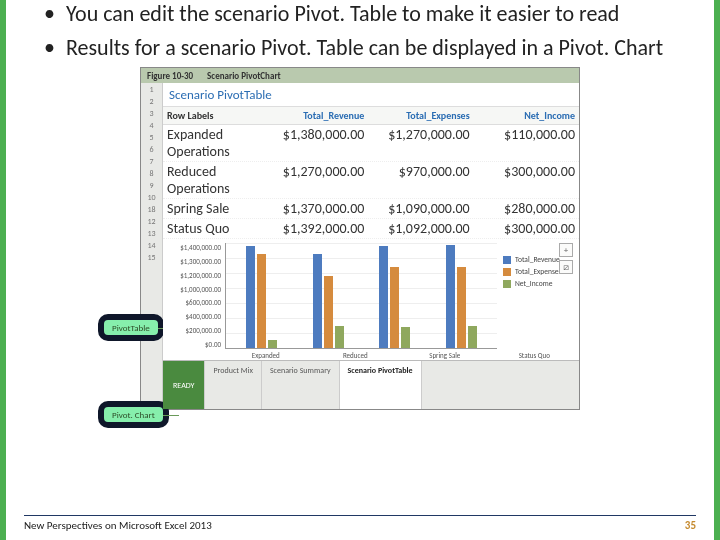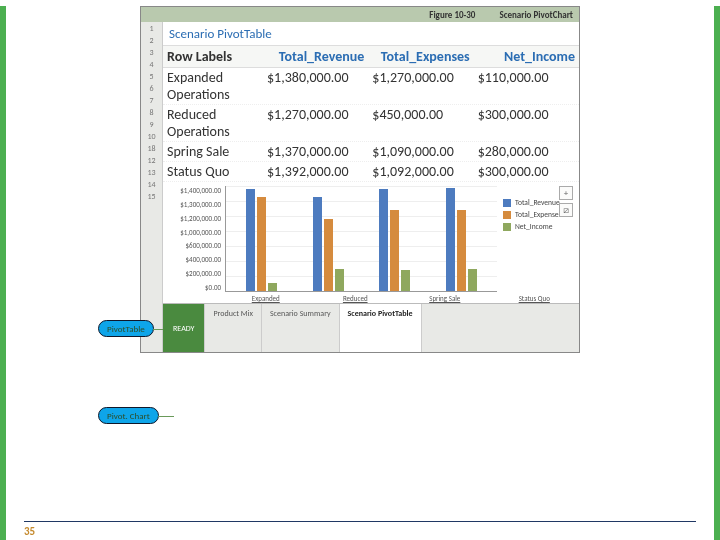--- a/index.html
+++ b/index.html
@@ -15,54 +15,54 @@
     border-bottom: 2px solid #203864; margin: 0 4px 10px 4px;
     max-width: 470px;
   }
   .bullets { font-size: 22px; color: #222; padding: 0 32px 0 46px; }
   .bullets li { list-style: none; position: relative; margin-bottom: 6px; line-height: 1.25; }
   .bullets li::before { content: "•"; position: absolute; left: -22px; color: #222; }
   .figure {
     width: 440px; margin: 6px auto 0 auto; border: 1px solid #888;
     background: #f0f1ef; font-size: 9px; color: #333;
   }
-  .fig-header { background: #b9c9ae; color: #333; font-weight: 700; padding: 2px 6px; display: flex; gap: 24px; font-size: 9px; justify-content: flex-end; }
+  .fig-header { background: #b9c9ae; color: #333; font-weight: 700; padding: 2px 6px; display: flex; gap: 14px; font-size: 9px; }
   .fig-body { display: flex; }
   .gutter { width: 22px; background: #e8e9e6; border-right: 1px solid #ccc; }
   .gutter div { height: 12px; text-align: center; color: #777; font-size: 8px; line-height: 12px; }
   .sheet { flex: 1; background: #fff; position: relative; }
   .pt-title { font-size: 13px; color: #2b6db3; font-weight: 400; padding: 4px 6px; }
-  .pt-headrow { display: flex; background: #f6f7f5; border-top: 1px solid #ddd; border-bottom: 1px solid #ddd; font-size: 14px; }
+  .pt-headrow { display: flex; background: #f6f7f5; border-top: 1px solid #ddd; border-bottom: 1px solid #ddd; font-size: 10px; }
   .pt-headrow .lab { width: 100px; padding: 2px 4px; font-weight: 700; }
   .pt-headrow .h { flex: 1; padding: 2px 4px; color: #2b6db3; font-weight: 700; text-align: right; }
   .pt-row { display: flex; font-size: 14px; border-bottom: 1px dotted #eee; }
   .pt-row .lab { width: 100px; padding: 1px 4px; }
-  .pt-row .v { flex: 1; padding: 1px 4px; }
+  .pt-row .v { flex: 1; padding: 1px 4px; text-align: right; }
   .chart-area { display: flex; padding: 4px 4px 2px 4px; }
   .yaxis { width: 58px; font-size: 7px; color: #555; display: flex; flex-direction: column; justify-content: space-between; text-align: right; padding-right: 4px; height: 106px; }
   .plot { flex: 1; height: 106px; border-left: 1px solid #999; border-bottom: 1px solid #999; position: relative; display: flex; align-items: flex-end; justify-content: space-around; padding: 0 2px;
     background: repeating-linear-gradient(to top, transparent 0, transparent 14px, #eee 14px, #eee 15px);
   }
   .group { display: flex; gap: 2px; align-items: flex-end; }
   .bar { width: 9px; }
   .c1 { background: #4d7bbf; }
   .c2 { background: #d58b3e; }
   .c3 { background: #8fa85e; }
   .xcat { display: flex; font-size: 7px; color: #555; padding-left: 58px; }
-  .xcat span { flex: 1; text-align: center; text-decoration: underline; }
+  .xcat span { flex: 1; text-align: center; }
   .legend { width: 78px; font-size: 7.5px; color: #444; padding: 12px 2px 0 6px; }
   .legend div { display: flex; align-items: center; gap: 4px; margin-bottom: 3px; }
   .legend i { width: 8px; height: 8px; display: inline-block; }
   .tabs { display: flex; background: #e8e9e6; border-top: 1px solid #bbb; font-size: 8px; }
   .tabs span { padding: 4px 8px; border-right: 1px solid #ccc; color: #555; }
   .tabs .active { background: #fff; font-weight: 700; color: #222; }
   .tabs .ready { background: #4a8a3f; color: #fff; padding: 19px 10px; }
   .callout {
-    position: absolute; background: #0ea5e9; color: #2d4d27; font-size: 9px;
-    padding: 2px 8px; border-radius: 10px; border: 1px solid #0f172a;
+    position: absolute; background: #86efac; color: #2d4d27; font-size: 9px;
+    padding: 2px 8px; border-radius: 10px; border: 6px solid #0f172a;
   }
   .callout::after {
     content: ""; position: absolute; right: -16px; top: 50%; width: 16px; height: 1px;
     background: #6a9a5a;
   }
   .callout.ct1 { left: 92px; top: 314px; }
   .callout.ct2 { left: 92px; top: 401px; }
   .side-icons { position: absolute; right: 4px; top: 4px; width: 16px; }
   .side-icons div { width: 14px; height: 14px; border: 1px solid #aaa; background: #fbfbfa; margin-bottom: 3px; text-align: center; font-size: 9px; line-height: 12px; color: #666; }
   .footer {
@@ -72,20 +72,24 @@
     font-size: 11px; color: #222;
   }
   .footer .pg { color: #c58a2e; font-weight: 700; }
 </style>
 </head>
 <body>
 
 <div class="slide">
 
 
+  <ul class="bullets">
+    <li>You can edit the scenario Pivot. Table to make it easier to read</li>
+    <li>Results for a scenario Pivot. Table can be displayed in a Pivot. Chart</li>
+  </ul>
 
   <div class="callout ct1">PivotTable</div>
   <div class="callout ct2">Pivot. Chart</div>
 
   <div class="figure">
     <div class="fig-header">
       <span>Figure 10-30</span>
       <span>Scenario PivotChart</span>
     </div>
     <div class="fig-body">
@@ -116,21 +120,21 @@
         </div>
         <div class="pt-row">
           <div class="lab">Expanded Operations</div>
           <div class="v">$1,380,000.00</div>
           <div class="v">$1,270,000.00</div>
           <div class="v">$110,000.00</div>
         </div>
         <div class="pt-row">
           <div class="lab">Reduced Operations</div>
           <div class="v">$1,270,000.00</div>
-          <div class="v">$450,000.00</div>
+          <div class="v">$970,000.00</div>
           <div class="v">$300,000.00</div>
         </div>
         <div class="pt-row">
           <div class="lab">Spring Sale</div>
           <div class="v">$1,370,000.00</div>
           <div class="v">$1,090,000.00</div>
           <div class="v">$280,000.00</div>
         </div>
         <div class="pt-row">
           <div class="lab">Status Quo</div>
@@ -202,15 +206,16 @@
           <span class="ready">READY</span>
           <span>Product Mix</span>
           <span>Scenario Summary</span>
           <span class="active">Scenario PivotTable</span>
         </div>
       </div>
     </div>
   </div>
 
   <div class="footer">
+    <span>New Perspectives on Microsoft Excel 2013</span>
     <span class="pg">35</span>
   </div>
 </div>
 
 </body></html>

